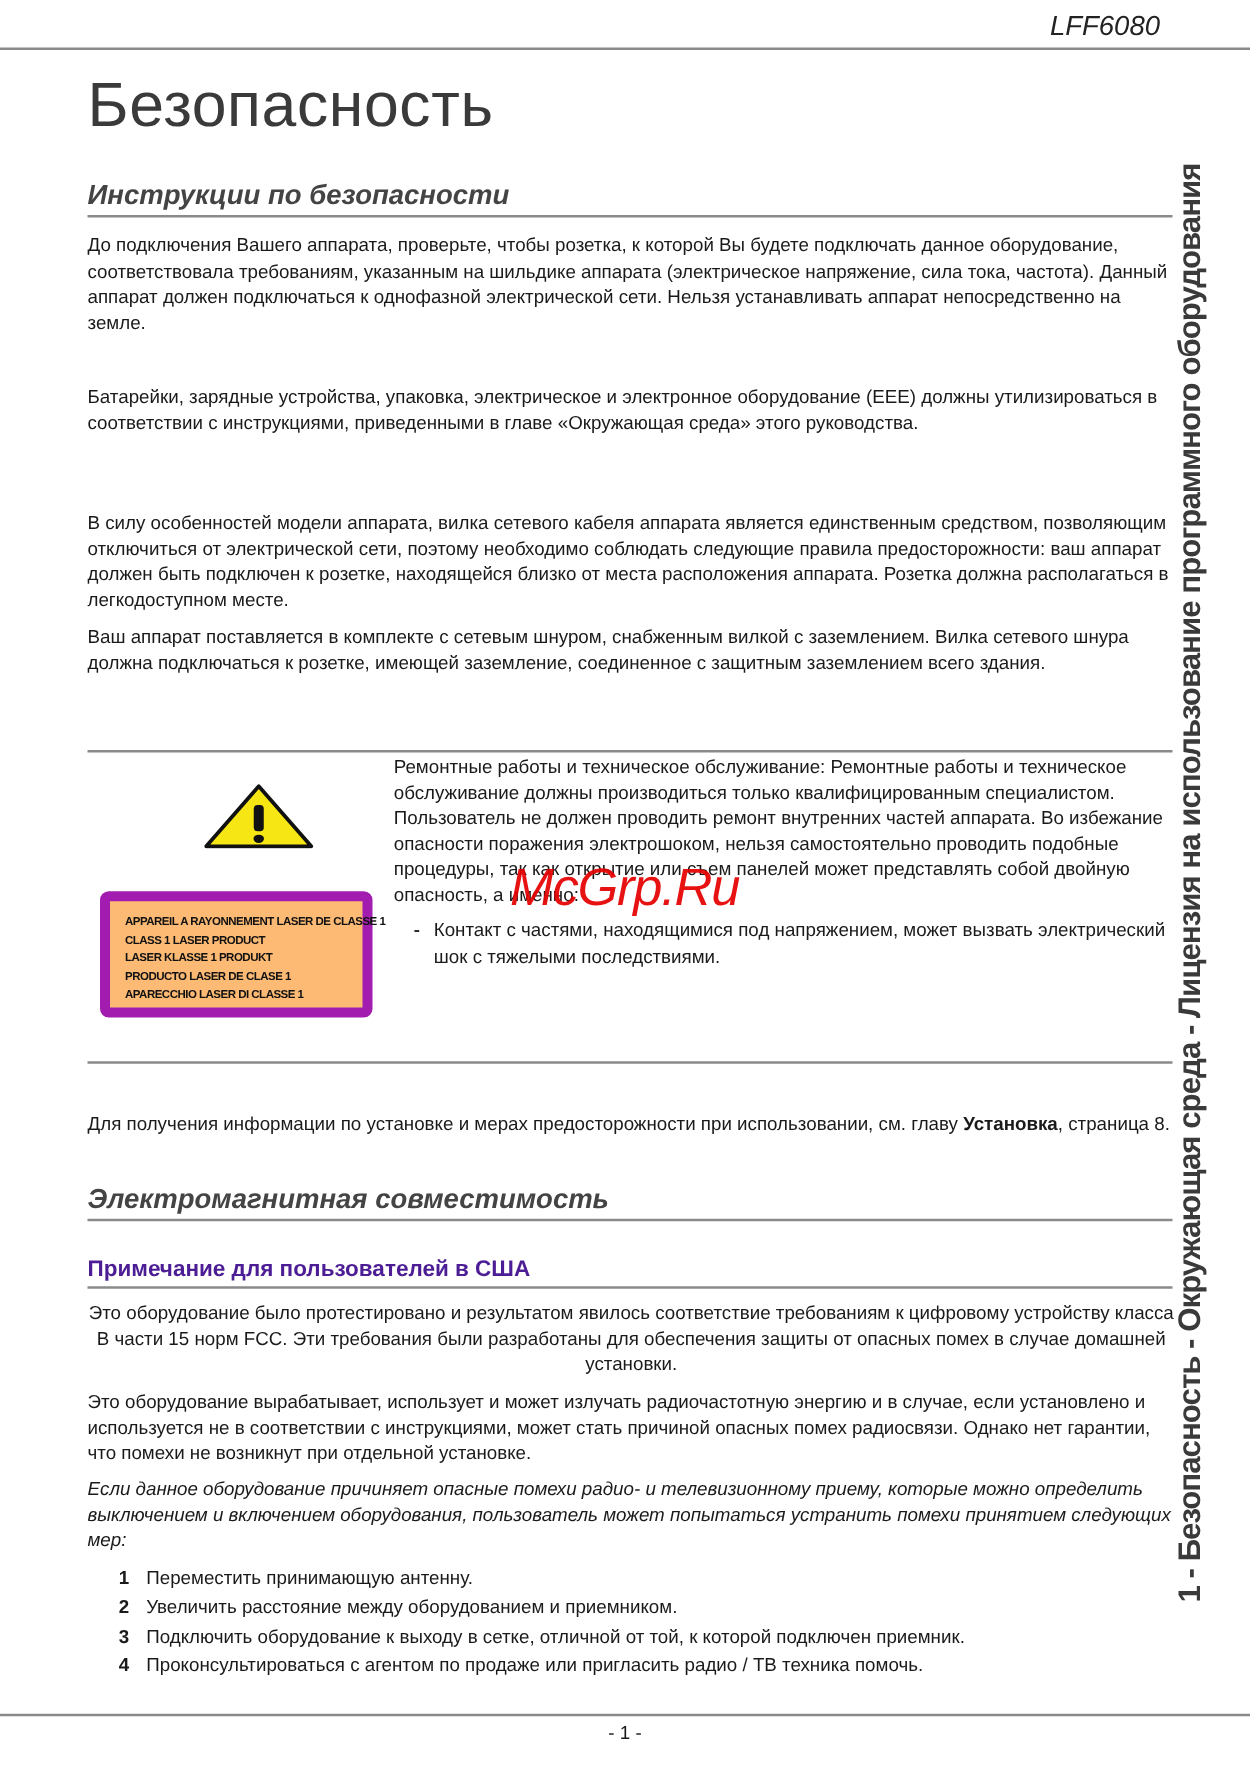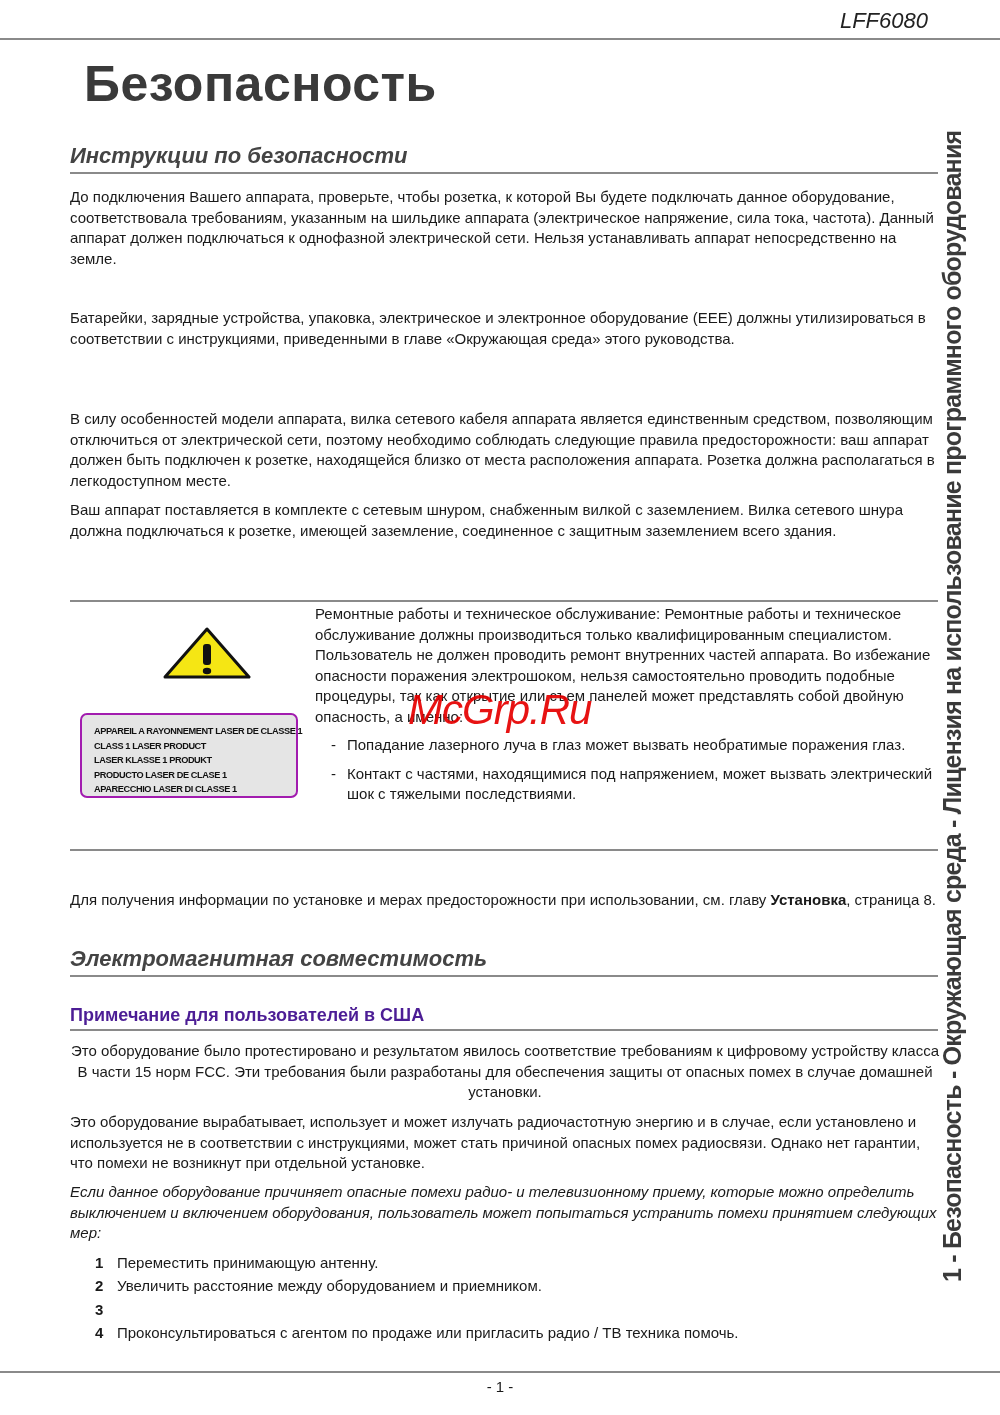--- a/index.html
+++ b/index.html
@@ -1,31 +1,31 @@
 <!DOCTYPE html>
 <html><head>
 <meta charset="utf-8">
 <style>
   html, body { margin:0; padding:0; background:#ffffff; }
   body { width:1000px; height:1415px; position:relative; overflow:hidden;
          font-family:"Liberation Sans", sans-serif; color:#1a1a1a; }
   .abs { position:absolute; }
   .model { right:72px; top:8px; font-style:italic; font-size:22px; color:#222; }
   .top-rule { left:0; top:38px; width:1000px; height:2px; background:#8a8a8a; }
-  .page-title { left:84px; top:55px; font-size:50px; font-weight:bold; color:#3a3a3a; letter-spacing:0.5px; }
+  .page-title { left:70px; top:55px; font-size:50px; font-weight:normal; color:#3a3a3a; letter-spacing:0.5px; }
   .h2 { left:70px; font-style:italic; font-weight:bold; font-size:22px; color:#444; }
   .h2-rule { left:70px; width:868px; height:2px; background:#8a8a8a; }
   .h3 { left:70px; font-weight:bold; font-size:18px; color:#4c1d95; }
   .p { left:70px; width:870px; font-size:15px; line-height:20.5px; color:#1a1a1a; }
   .sidebar { left:938px; top:1282px; width:50px; height:50px; }
   .sidebar-text { position:absolute; left:0; top:0; transform-origin:0 0; transform:rotate(-90deg);
                   white-space:nowrap; font-weight:bold; font-size:25px; color:#3a3a3a; letter-spacing:-0.8px; }
   .box-rule { height:2px; background:#8a8a8a; }
-  .laser-label { left:80px; top:713px; width:218px; height:85px; box-sizing:border-box;
-                 border:2px solid #a21caf; border-radius:7px; background:#e5e5e5; padding:9px 0 0 12px; }
+  .laser-label { left:80px; top:713px; width:218px; height:101px; box-sizing:border-box;
+                 border:8px solid #a21caf; border-radius:7px; background:#fdba74; padding:9px 0 0 12px; }
   .laser-line { font-weight:bold; font-size:9.2px; line-height:14.5px; color:#111; white-space:nowrap; letter-spacing:-0.4px; }
   .warn-text { left:315px; top:604px; width:625px; font-size:15px; line-height:20.5px; }
   .dash-item { position:relative; padding-left:32px; margin-top:8px; }
   .dash-item .dash { position:absolute; left:16px; top:0; }
   .list { left:95px; top:1254px; font-size:15px; }
   .list-item { position:relative; height:23.3px; padding-left:22px; }
   .list-item .num { position:absolute; left:0; font-weight:bold; }
   .bottom-rule { left:0; top:1371px; width:1000px; height:2px; background:#8a8a8a; }
   .footer { left:0; width:1000px; top:1378px; text-align:center; font-size:15px; }
   .watermark { left:408px; top:686px; font-size:42px; color:#e60000; font-style:italic; opacity:0.92; letter-spacing:-1px; }
@@ -62,21 +62,20 @@
   <div class="laser-line">APPAREIL A RAYONNEMENT LASER DE CLASSE 1</div>
   <div class="laser-line">CLASS 1 LASER PRODUCT</div>
   <div class="laser-line">LASER KLASSE 1 PRODUKT</div>
   <div class="laser-line">PRODUCTO LASER DE CLASE 1</div>
   <div class="laser-line">APARECCHIO LASER DI CLASSE 1</div>
 </div>
 <div class="abs warn-text">
   <div>Ремонтные работы и техническое обслуживание: Ремонтные работы и техническое обслуживание должны производиться только квалифицированным специалистом. Пользователь не должен проводить ремонт внутренних частей аппарата.  Во избежание опасности поражения электрошоком, нельзя самостоятельно проводить подобные процедуры, так как открытие или съем панелей может представлять собой двойную опасность, а именно:</div>
   <div class="dash-item">
     <span class="dash">-</span>
-    <span>Попадание лазерного луча в глаз может вызвать необратимые поражения глаз.</span>
   </div>
   <div class="dash-item">
     <span class="dash">-</span>
     <span>Контакт с частями, находящимися под напряжением, может вызвать электрический шок с тяжелыми последствиями.</span>
   </div>
 </div>
 <div class="abs box-rule" style="left:70px; top:849px; width:868px;"></div>
 
 <div class="abs watermark">McGrp.Ru</div>
 
@@ -98,20 +97,21 @@
   <div class="list-item">
     <span class="num">1</span>
     <span>Переместить принимающую антенну.</span>
   </div>
   <div class="list-item">
     <span class="num">2</span>
     <span>Увеличить расстояние между оборудованием и приемником.</span>
   </div>
   <div class="list-item">
     <span class="num">3</span>
+    <span>Подключить оборудование к выходу в сетке, отличной от той, к которой подключен приемник.</span>
   </div>
   <div class="list-item">
     <span class="num">4</span>
     <span>Проконсультироваться с агентом по продаже или пригласить радио / ТВ техника помочь.</span>
   </div>
 </div>
 
 <div class="abs bottom-rule"></div>
 <div class="abs footer">- 1 -</div>
 

